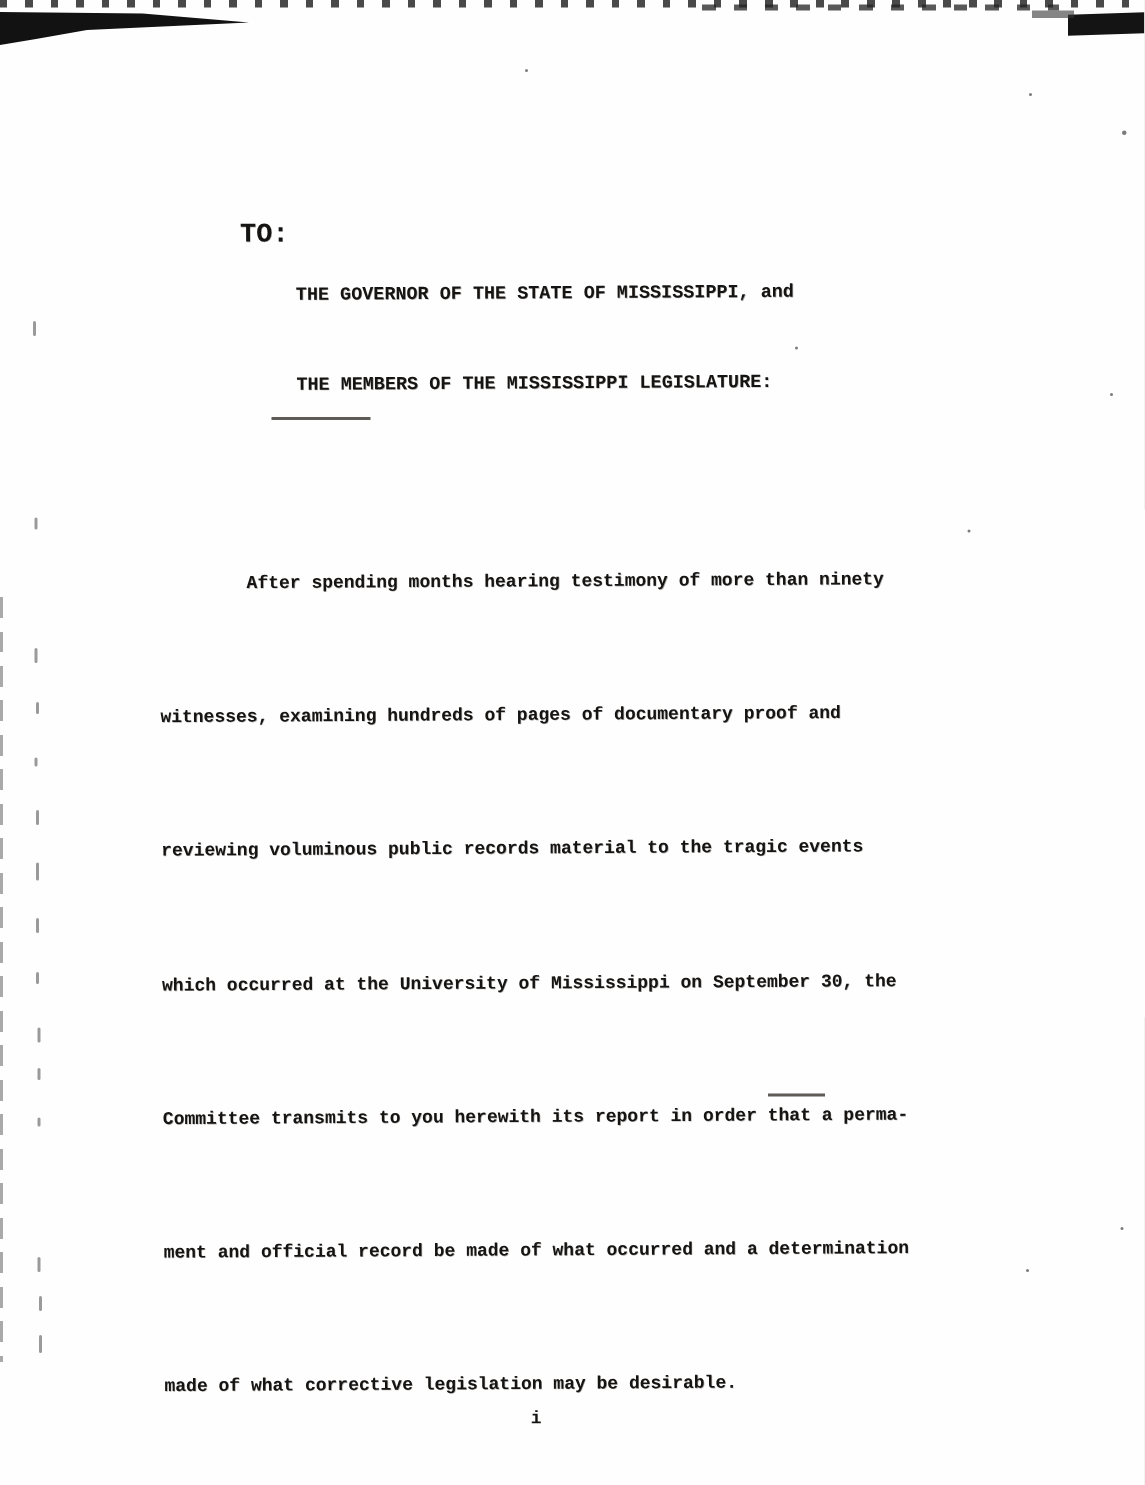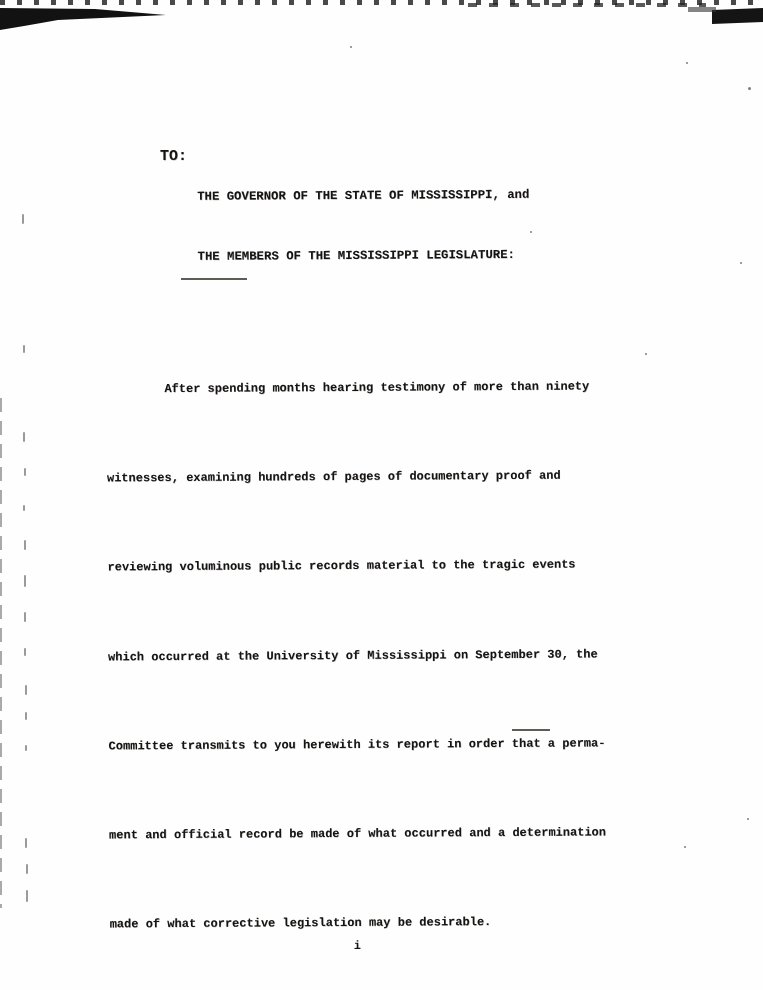--- a/index.html
+++ b/index.html
@@ -38,21 +38,21 @@
     opacity:.75;
   }
   .tick { position:absolute; width:2px; background:#9a9a9a; border-radius:1px; }
   .speck { position:absolute; width:2px; height:2px; background:#7c7c7c; border-radius:50%; }
   .ink-line { position:absolute; height:2px; background:#2a2620; opacity:.75; }
 
   
   .typed { transform:rotate(-0.35deg); transform-origin:8px 0; }
   .sal-prefix {
     position:absolute; left:159px; top:148px;
-    font-size:15px; line-height:20px; white-space:pre;
+    font-size:18px; line-height:20px; white-space:pre;
   }
   .sal-lines {
     position:absolute; left:196px; top:148px;
     font-size:12.3px; line-height:20px; white-space:pre;
   }
   .body-text {
     position:absolute; left:104px; top:227px; width:540px;
     font-size:12px; line-height:29.75px; white-space:pre;
     text-shadow:0.4px 0.4px 0 rgba(20,18,14,0.35);
   }

